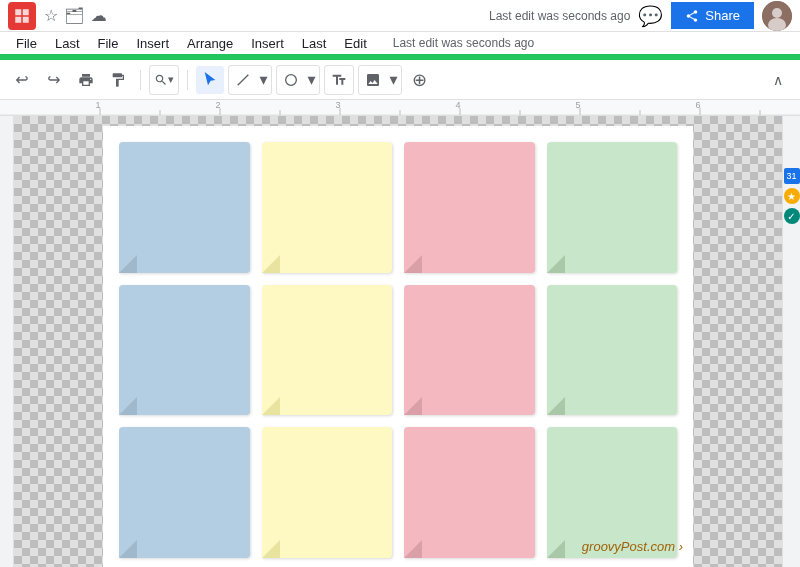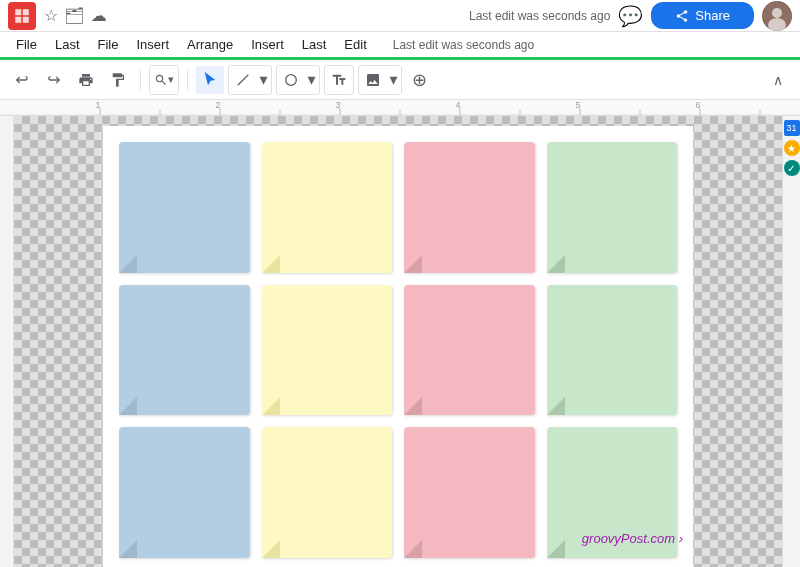--- a/index.html
+++ b/index.html
@@ -35,39 +35,39 @@
     #title-bar-right {
       margin-left: auto;
       display: flex; align-items: center; gap: 8px;
     }
     #comment-btn {
       background: none; border: none; cursor: pointer;
       color: #5f6368; font-size: 20px;
     }
     #share-btn {
       background: #1a73e8; color: white; border: none;
-      border-radius: 12px; padding: 6px 24px;
+      border-radius: 0; padding: 6px 14px;
       font-size: 13px; font-weight: 500;
       cursor: pointer; display: flex; align-items: center; gap: 6px;
     }
     #avatar {
       width: 30px; height: 30px; border-radius: 50%;
       background: #8d6e63;
       overflow: hidden;
       cursor: pointer;
     }
 
     
     #menu-bar {
       display: flex;
       align-items: center;
       height: 28px;
       background: #fff;
       padding: 0 8px;
-      border-bottom: 3px solid #22c55e;
+      border-bottom: 6px solid #22c55e;
       gap: 2px;
     }
     .menu-item {
       padding: 3px 8px;
       color: #202124;
       font-size: 13px;
       cursor: pointer;
       border-radius: 3px;
     }
     #last-edit {
@@ -155,24 +155,24 @@
       min-height: 400px;
       position: relative;
       padding: 16px;
       display: grid;
       grid-template-columns: repeat(4, 1fr);
       grid-template-rows: repeat(3, auto);
       gap: 12px;
     }
     #watermark {
       position: absolute;
-      bottom: 28px;
+      bottom: 20px;
       right: 10px;
       font-size: 13px;
-      color: #a21caf;
+      color: #a16207;
       font-style: italic;
       pointer-events: none;
     }
 
     
     .sticky-note {
       width: 100%;
       aspect-ratio: 1;
       border-radius: 4px 4px 4px 0;
       position: relative;
@@ -369,17 +369,17 @@
       <div class="sticky-note sticky-blue"></div>
       <div class="sticky-note sticky-yellow"></div>
       <div class="sticky-note sticky-pink"></div>
       <div class="sticky-note sticky-green"></div>
 
       <div id="watermark">groovyPost.com ›</div>
     </div>
   </div>
 
   <div id="right-panel">
-    <div class="right-panel-btn" style="background:#1a73e8;color:white;font-size:9px;display:flex;align-items:center;justify-content:center;border-radius:2px;">31</div>
+    <div class="right-panel-btn" style="background:#1a73e8;color:white;font-size:9px;display:flex;align-items:center;justify-content:center;border-radius:2px;margin-top:48px;">31</div>
     <div class="right-panel-btn" style="background:#f9ab00;color:white;font-size:10px;display:flex;align-items:center;justify-content:center;border-radius:50%;">★</div>
     <div class="right-panel-btn" style="background:#00897b;color:white;font-size:10px;display:flex;align-items:center;justify-content:center;border-radius:50%;">✓</div>
   </div>
 </div>
 
 </body></html>

